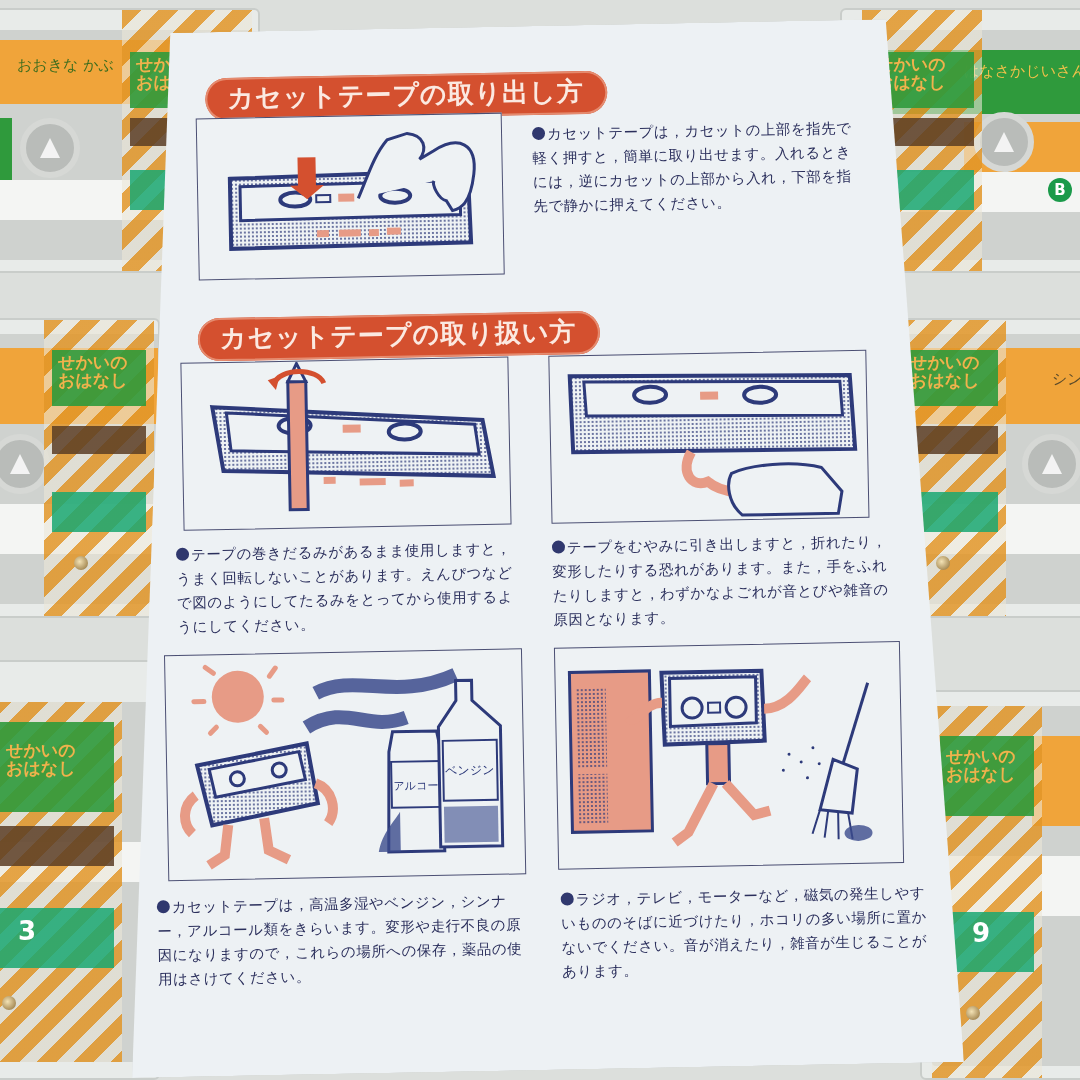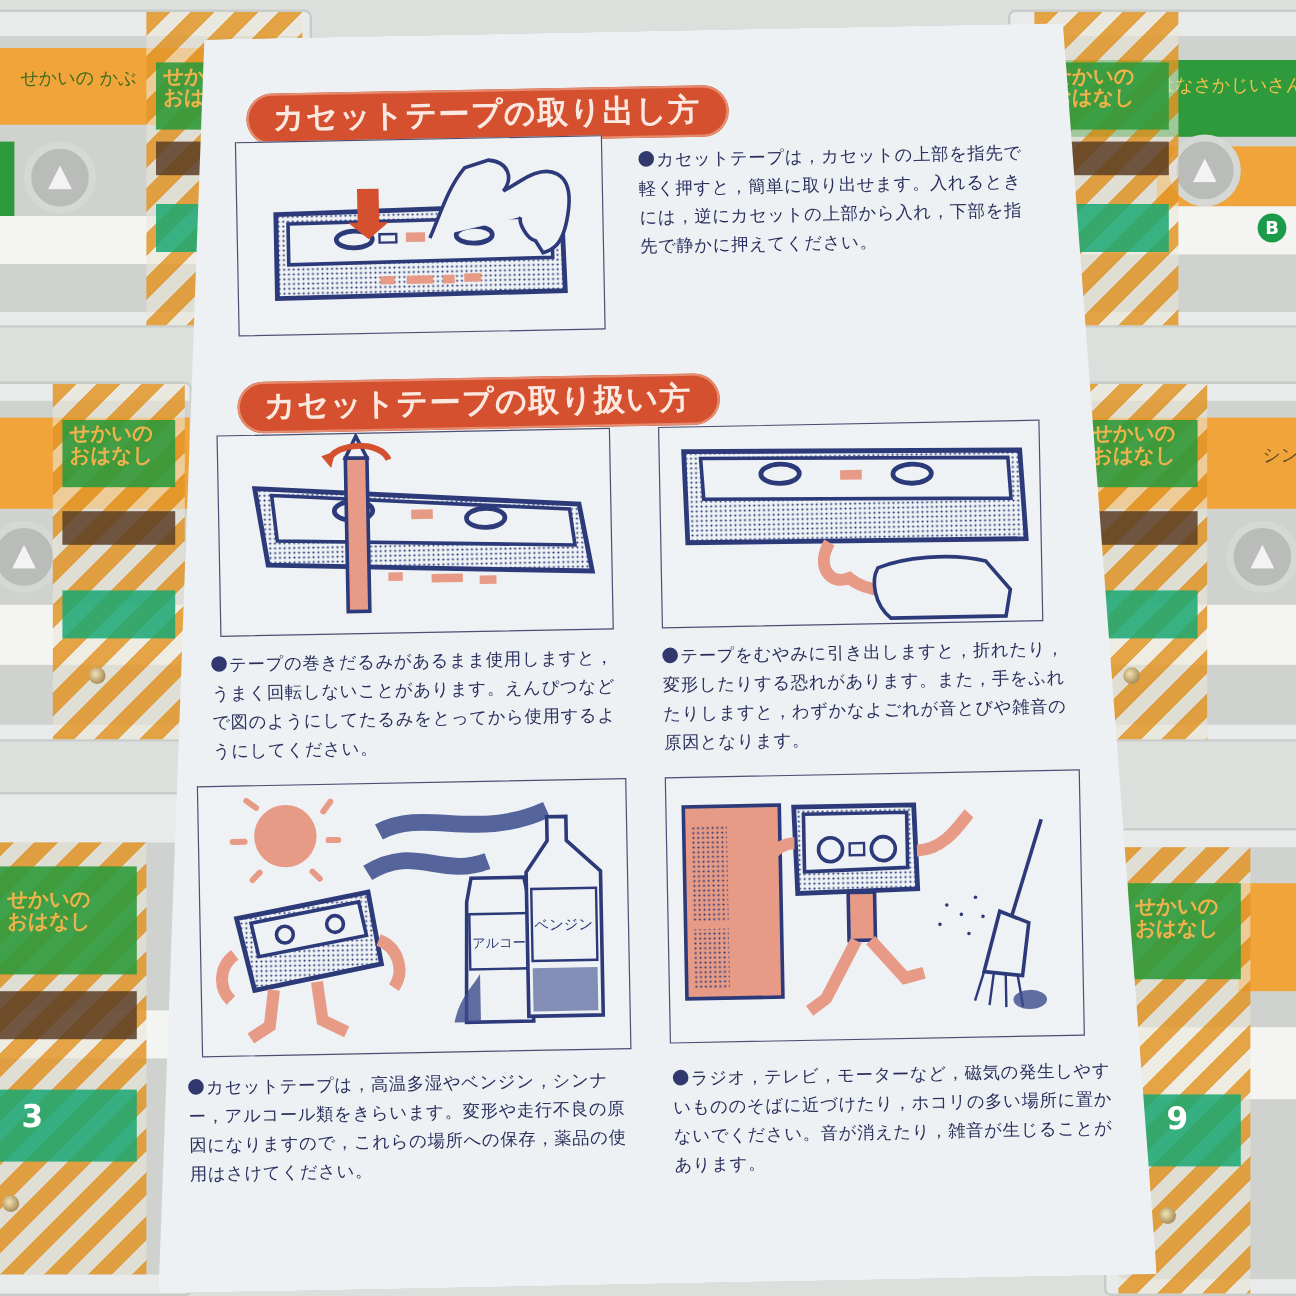--- a/index.html
+++ b/index.html
@@ -117,21 +117,21 @@
   svg { display: block; }
 </style>
 </head>
 <body>
 
 <div>
 
   <div class="case" style="left:-40px; top:8px; width:300px; height:265px;">
     <div class="tape" style="left:10px; top:20px; width:280px; height:230px;">
       <div class="label-top" style="top:10px; background:#f0a43a;"></div>
-      <div class="tape-title" style="left:45px; top:26px; color:#3d6d1e;">せかいの かぶ</div>
+      <div class="tape-title" style="left:45px; top:26px; color:#3d6d1e;">おおきな かぶ</div>
       <div style="position:absolute;left:0;top:88px;width:40px;height:62px;background:#2f9a3c;"></div>
       <div class="hub" style="left:48px; top:88px;"></div>
       <div class="label-bottom" style="top:150px; height:40px;"></div>
     </div>
     <div class="seal" style="left:160px; top:0; height:265px;">
       <div class="green" style="top:42px;"></div>
       <div class="seal-text" style="top:46px; white-space:pre;">せかいの
 おはなし</div>
       <div class="dark" style="top:108px;"></div>
       <div class="teal" style="top:160px;"></div>

